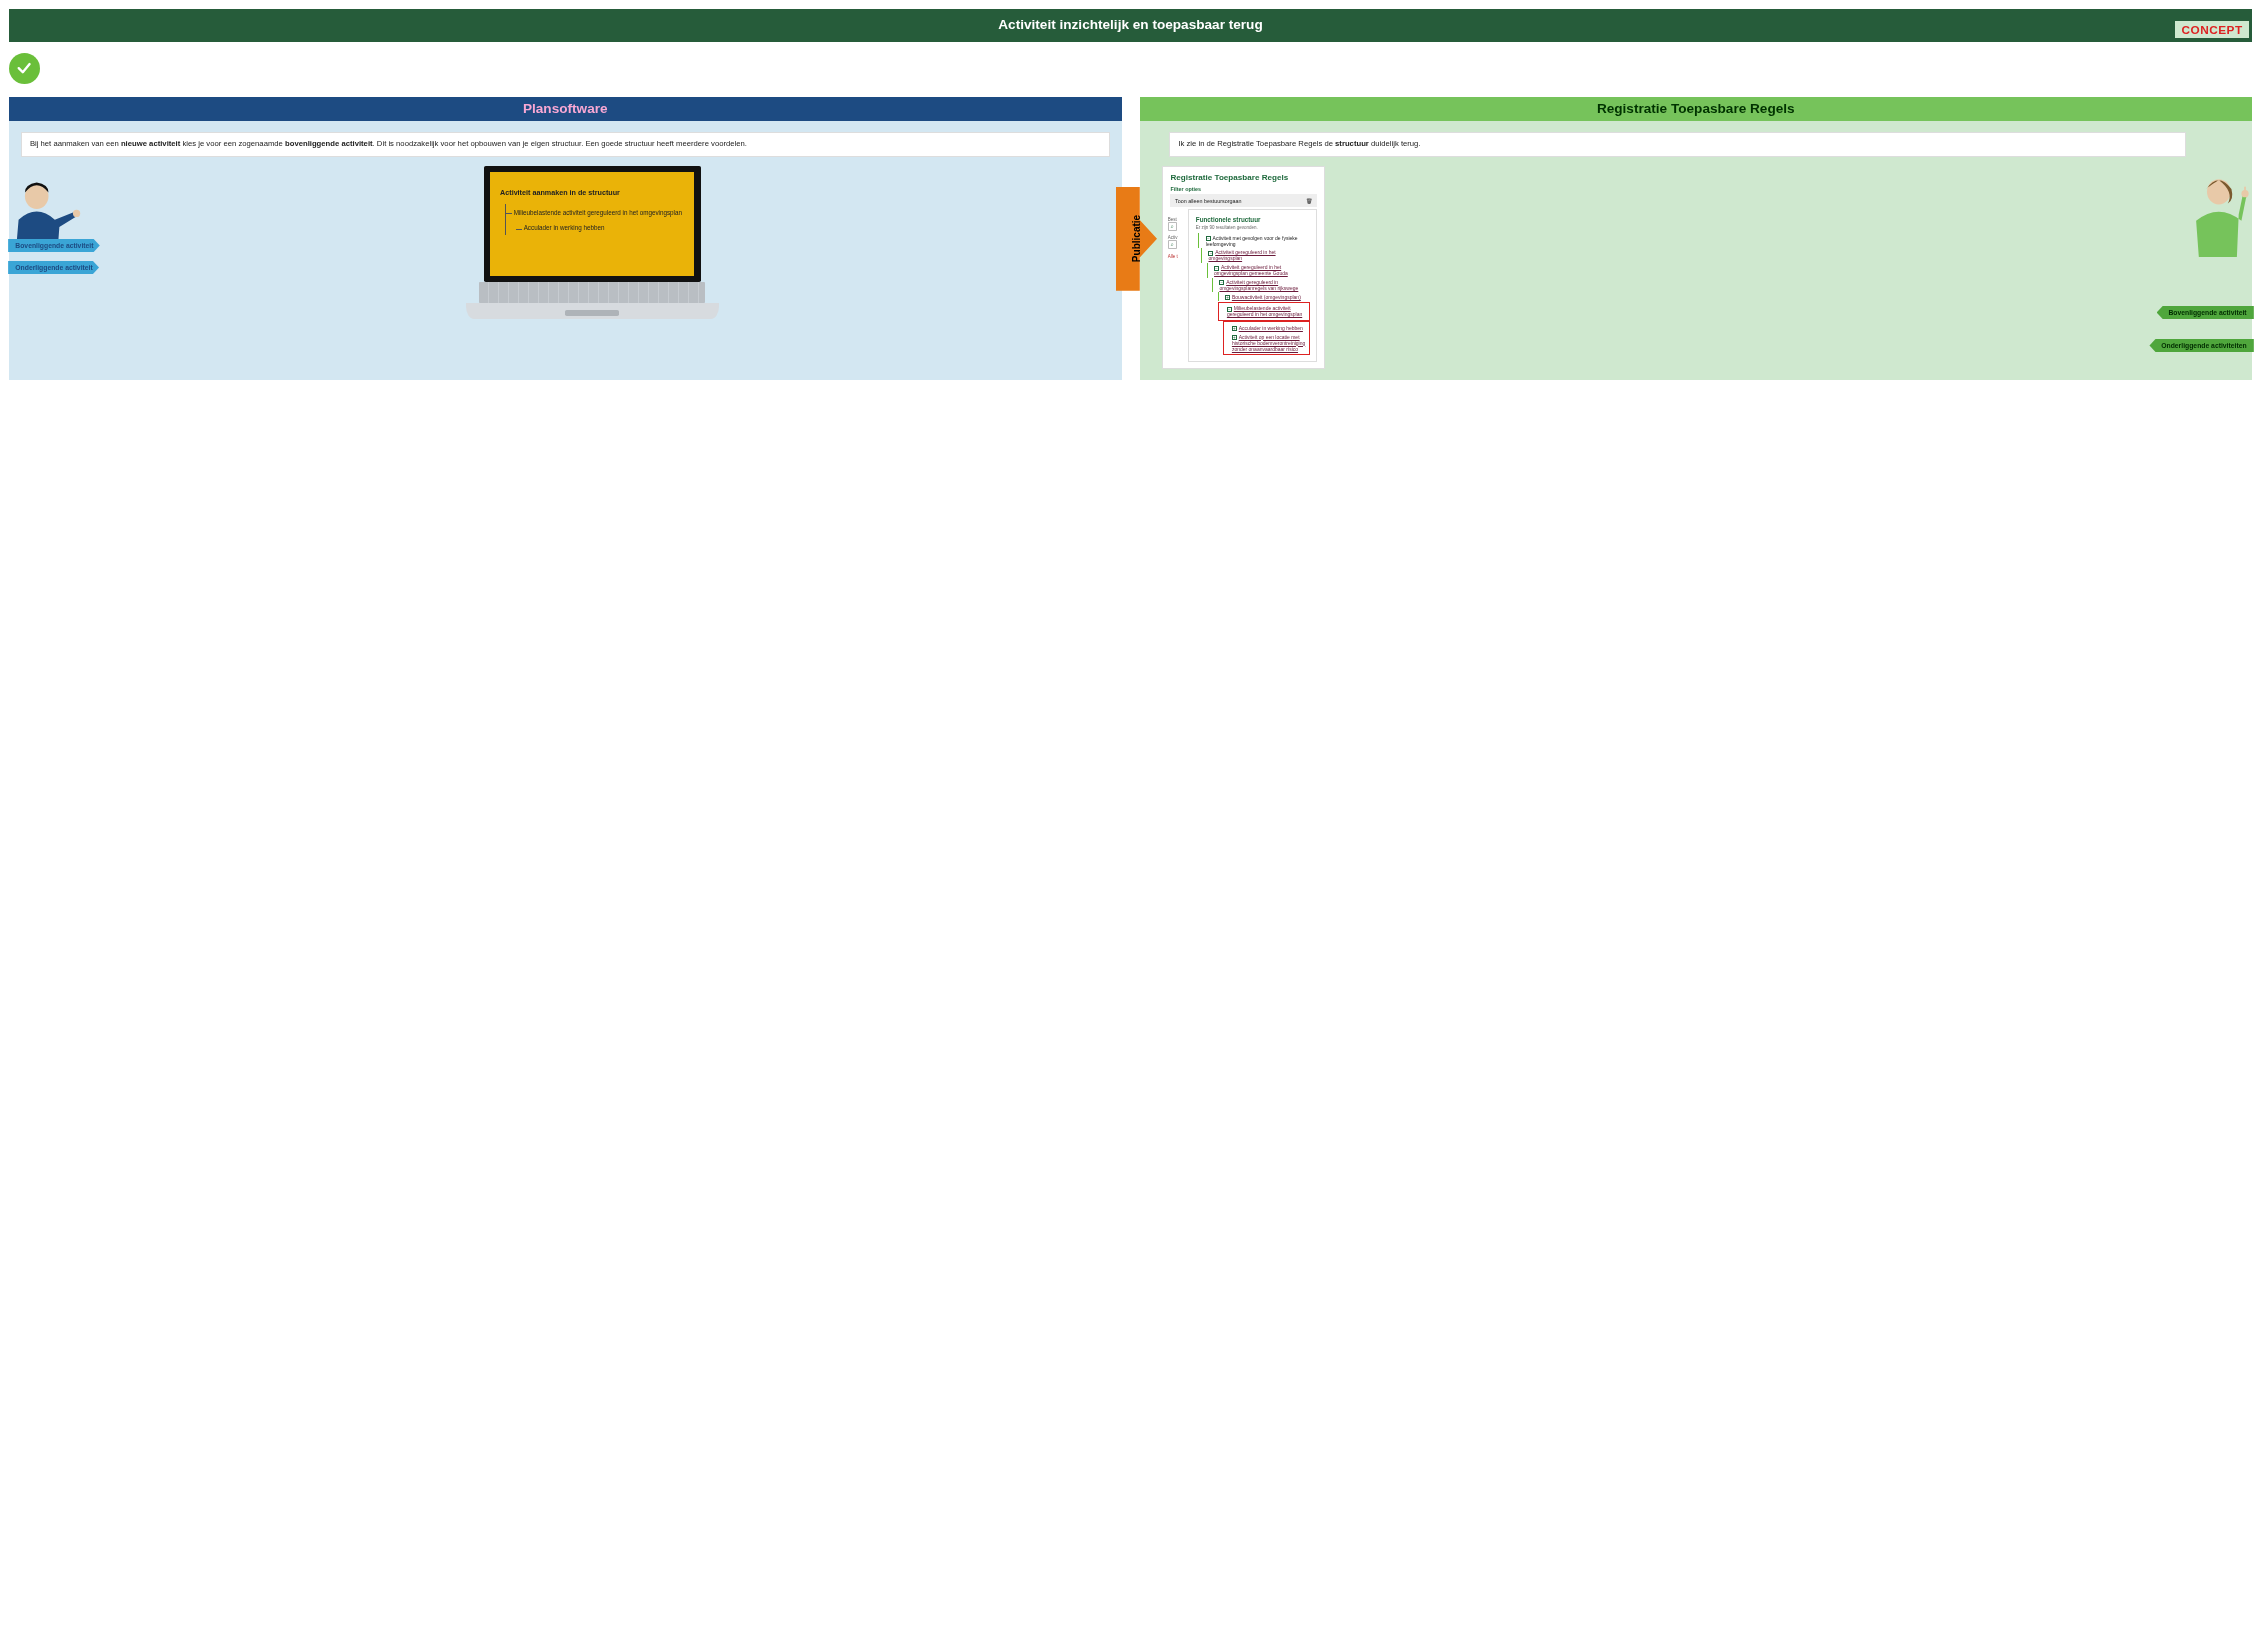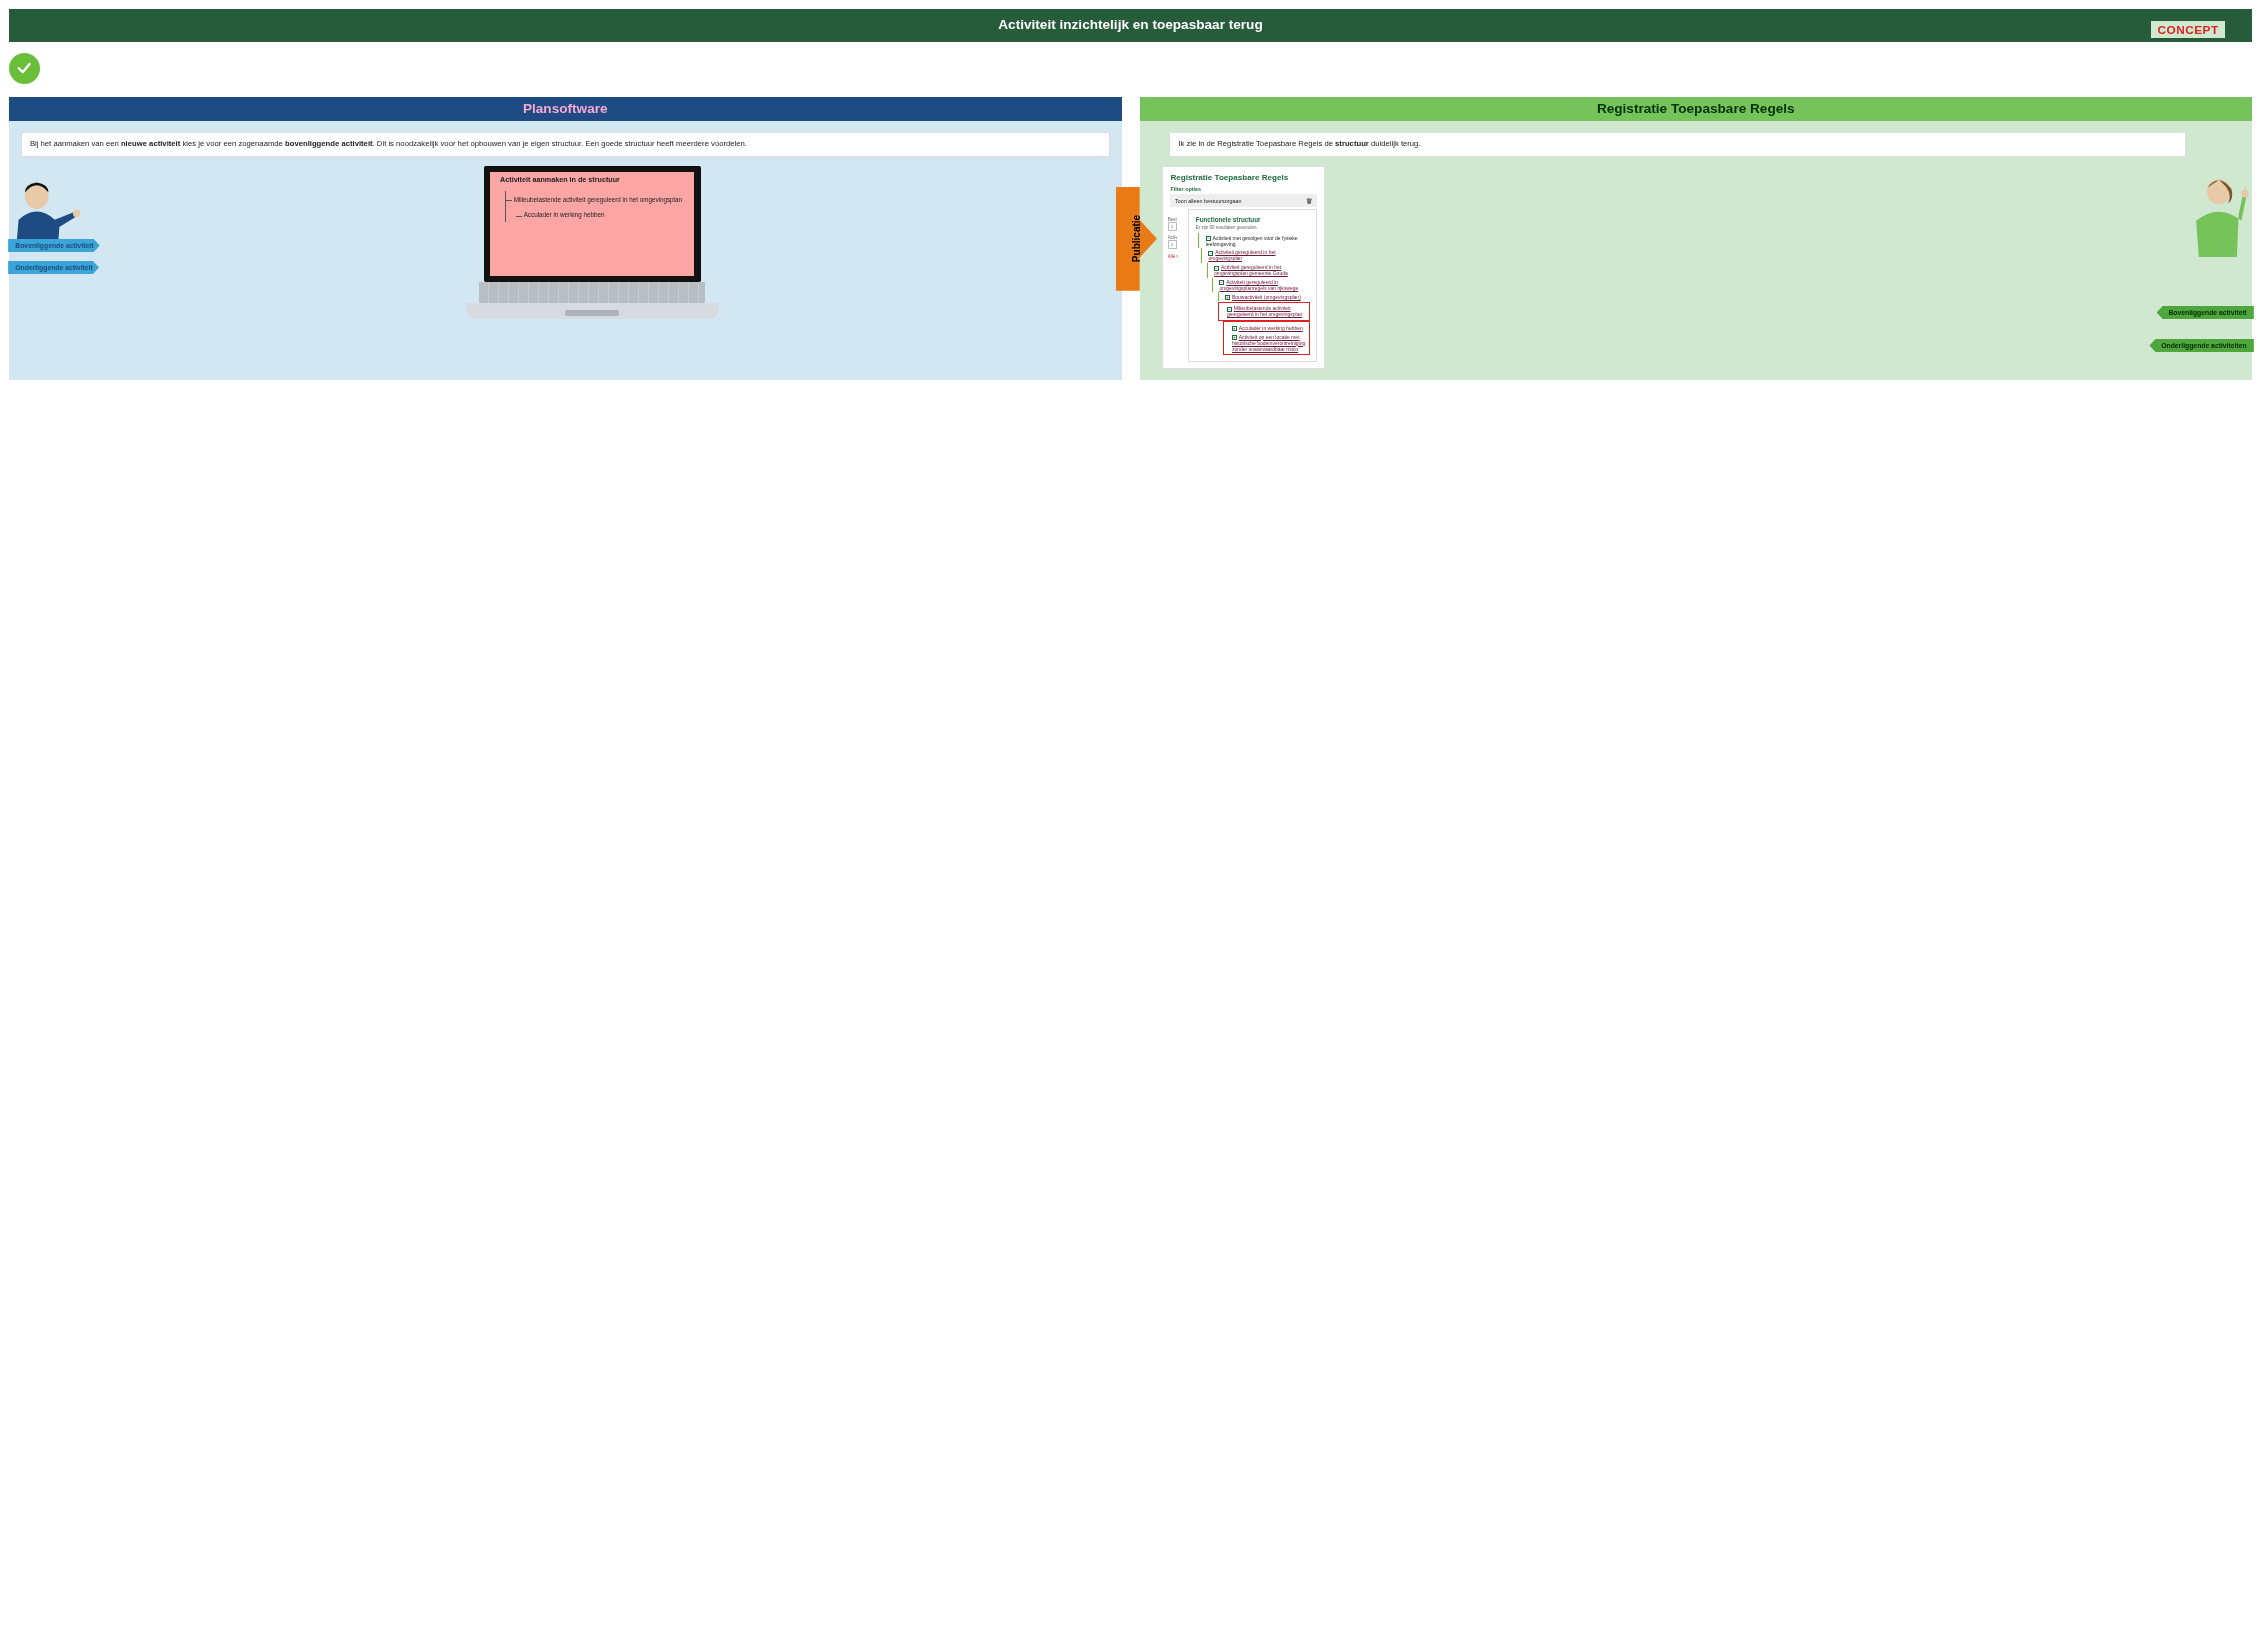--- a/index.html
+++ b/index.html
@@ -8,21 +8,21 @@
   .header {
     background: #265c3a;
     color: #fff;
     padding: 8.1px 25px 10px 25px;
     position: relative;
   }
   .header-title { font-size: 13.6px; font-weight: 600; text-align: center; }
   .header-sub { font-size: 10px; margin-top: 2.7px; font-weight: 400; }
   .header-sub strong { font-weight: 700; }
   .concept-badge {
-    position: absolute; right: 27px; top: 11.8px;
+    position: absolute; right: 3px; top: 11.8px;
     background: #cfe8cf; color: #d22; font-weight: 800; font-size: 11.8px;
     padding: 1.8px 6.3px; letter-spacing: 0.5px;
   }
 
   .good-row { display: flex; align-items: center; margin-top: 11px; }
   .check-circle {
     width: 31px; height: 31px; border-radius: 50%; background: #6abf3a;
     display: flex; align-items: center; justify-content: center; margin-right: 0;
     z-index: 2;
   }
@@ -43,21 +43,21 @@
 
   .speech {
     background: #fff; border: 0.5px solid #ddd; padding: 6.3px 8.1px; font-size: 7.7px; line-height: 1.35;
     margin-bottom: 9px;
   }
 
   
   .laptop-wrap { position: relative; margin-top: 4.5px; }
   .laptop { position: relative; margin: 0 auto; width: 217px; }
   .screen-frame { background: #111; padding: 6.3px; border-radius: 1.8px; }
-  .screen { background: #fca5a5; padding: 3px 10px; min-height: 104px; }
+  .screen { background: #eab308; padding: 16px 10px; min-height: 104px; }
   .screen h4 { font-size: 7.2px; font-weight: 700; margin-bottom: 7.2px; }
   .tree-line { border-left: 0.5px solid #555; margin-left: 4.5px; padding-left: 8.1px; font-size: 6.3px; margin-top: 1.8px; }
   .tree-line div { padding: 3.6px 0; border-top: 0.5px solid transparent; position: relative; }
   .tree-line div::before { content:""; position:absolute; left:-8.1px; top:8.1px; width:6.3px; height:0.5px; background:#555; }
   .kb-base { background: #d7dbdf; height: 15.4px; border-radius: 0 0 8.1px 8.1px / 0 0 12.7px 12.7px; margin-top: 0; position: relative; width: 253px; margin-left: -18px; }
   .kb-keys { background: #c7ccd1; height: 21px; width: 226px; margin: 0 auto; border-radius: 0.9px; margin-top: 0; background-image: repeating-linear-gradient(90deg,#b9bec3 0 9px,#c7ccd1 9px 10px), repeating-linear-gradient(0deg,#b9bec3 0 4.5px,#c7ccd1 4.5px 5.4px); margin-left: -4.5px; width: 226px; }
   .trackpad { position: absolute; left: 50%; transform: translateX(-50%); bottom: 2.7px; width: 54px; height: 6.3px; background: #aeb3b8; border-radius: 1.8px; }
 
   
   .blue-label {

